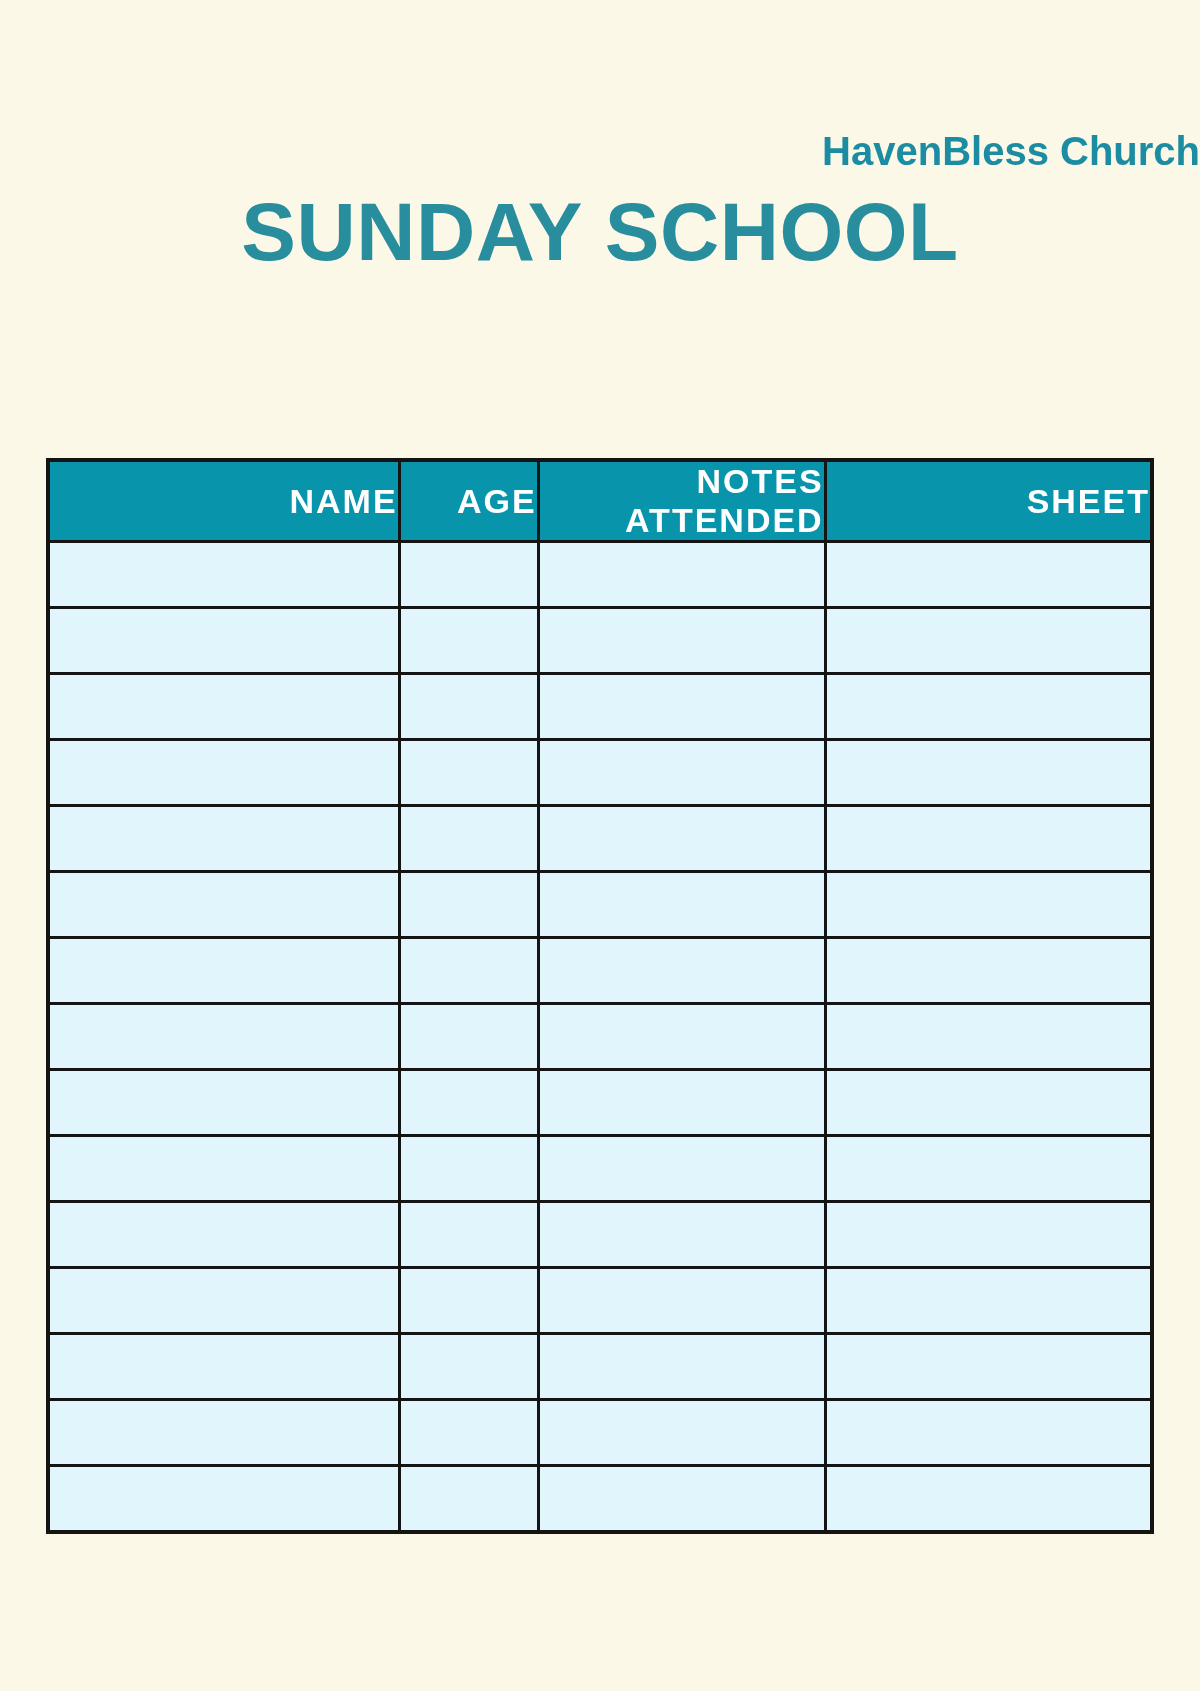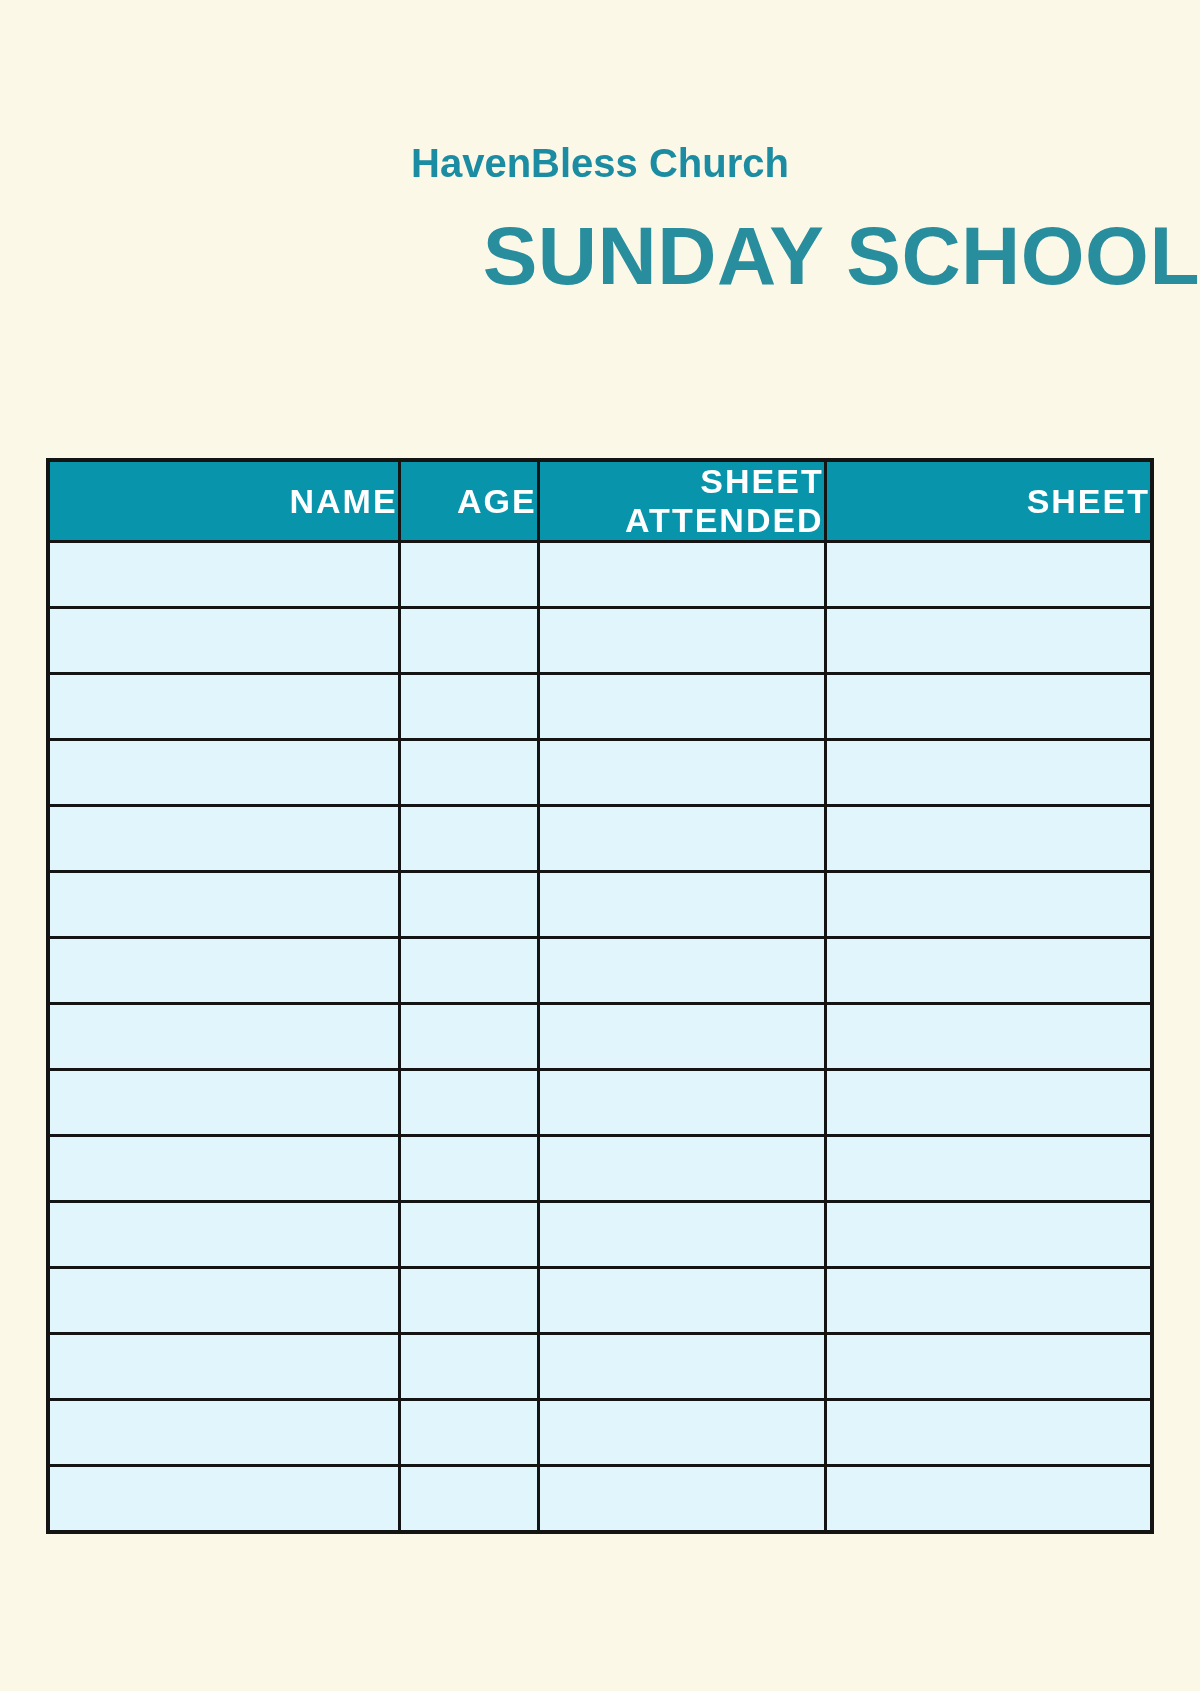--- a/index.html
+++ b/index.html
@@ -15,30 +15,30 @@
   html,body{margin:0;padding:0;}
   body{
     width:1200px;height:1691px;
     background:var(--page-bg);
     font-family:"Liberation Sans", sans-serif;
     position:relative;
     overflow:hidden;
   }
   .church-name{
     padding-top:127px;
-    margin:12px;
-    text-align:center;
+    margin:0;
+    text-align:right;
     font-size:40px;
     line-height:48px;
     font-weight:bold;
     color:var(--brand-teal);
   }
   .doc-title{
-    margin:20px 0 0 0;
-    text-align:right;
+    margin:8px 0 0 0;
+    text-align:center;
     font-size:82px;
     line-height:97px;
     font-weight:bold;
     letter-spacing:0.5px;
     color:var(--title-teal);
   }
   .sheet-wrap{
     position:absolute;
     top:458px;
     left:46px;
@@ -90,21 +90,21 @@
       <colgroup>
         <col class="col-name">
         <col class="col-age">
         <col class="col-date">
         <col class="col-notes">
       </colgroup>
       <thead>
         <tr>
           <th>NAME</th>
           <th>AGE</th>
-          <th>SHEET ATTENDED</th>
+          <th>NOTES ATTENDED</th>
           <th>SHEET</th>
         </tr>
       </thead>
       <tbody>
           <tr>
             <td></td>
             <td></td>
             <td></td>
             <td></td>
           </tr>

